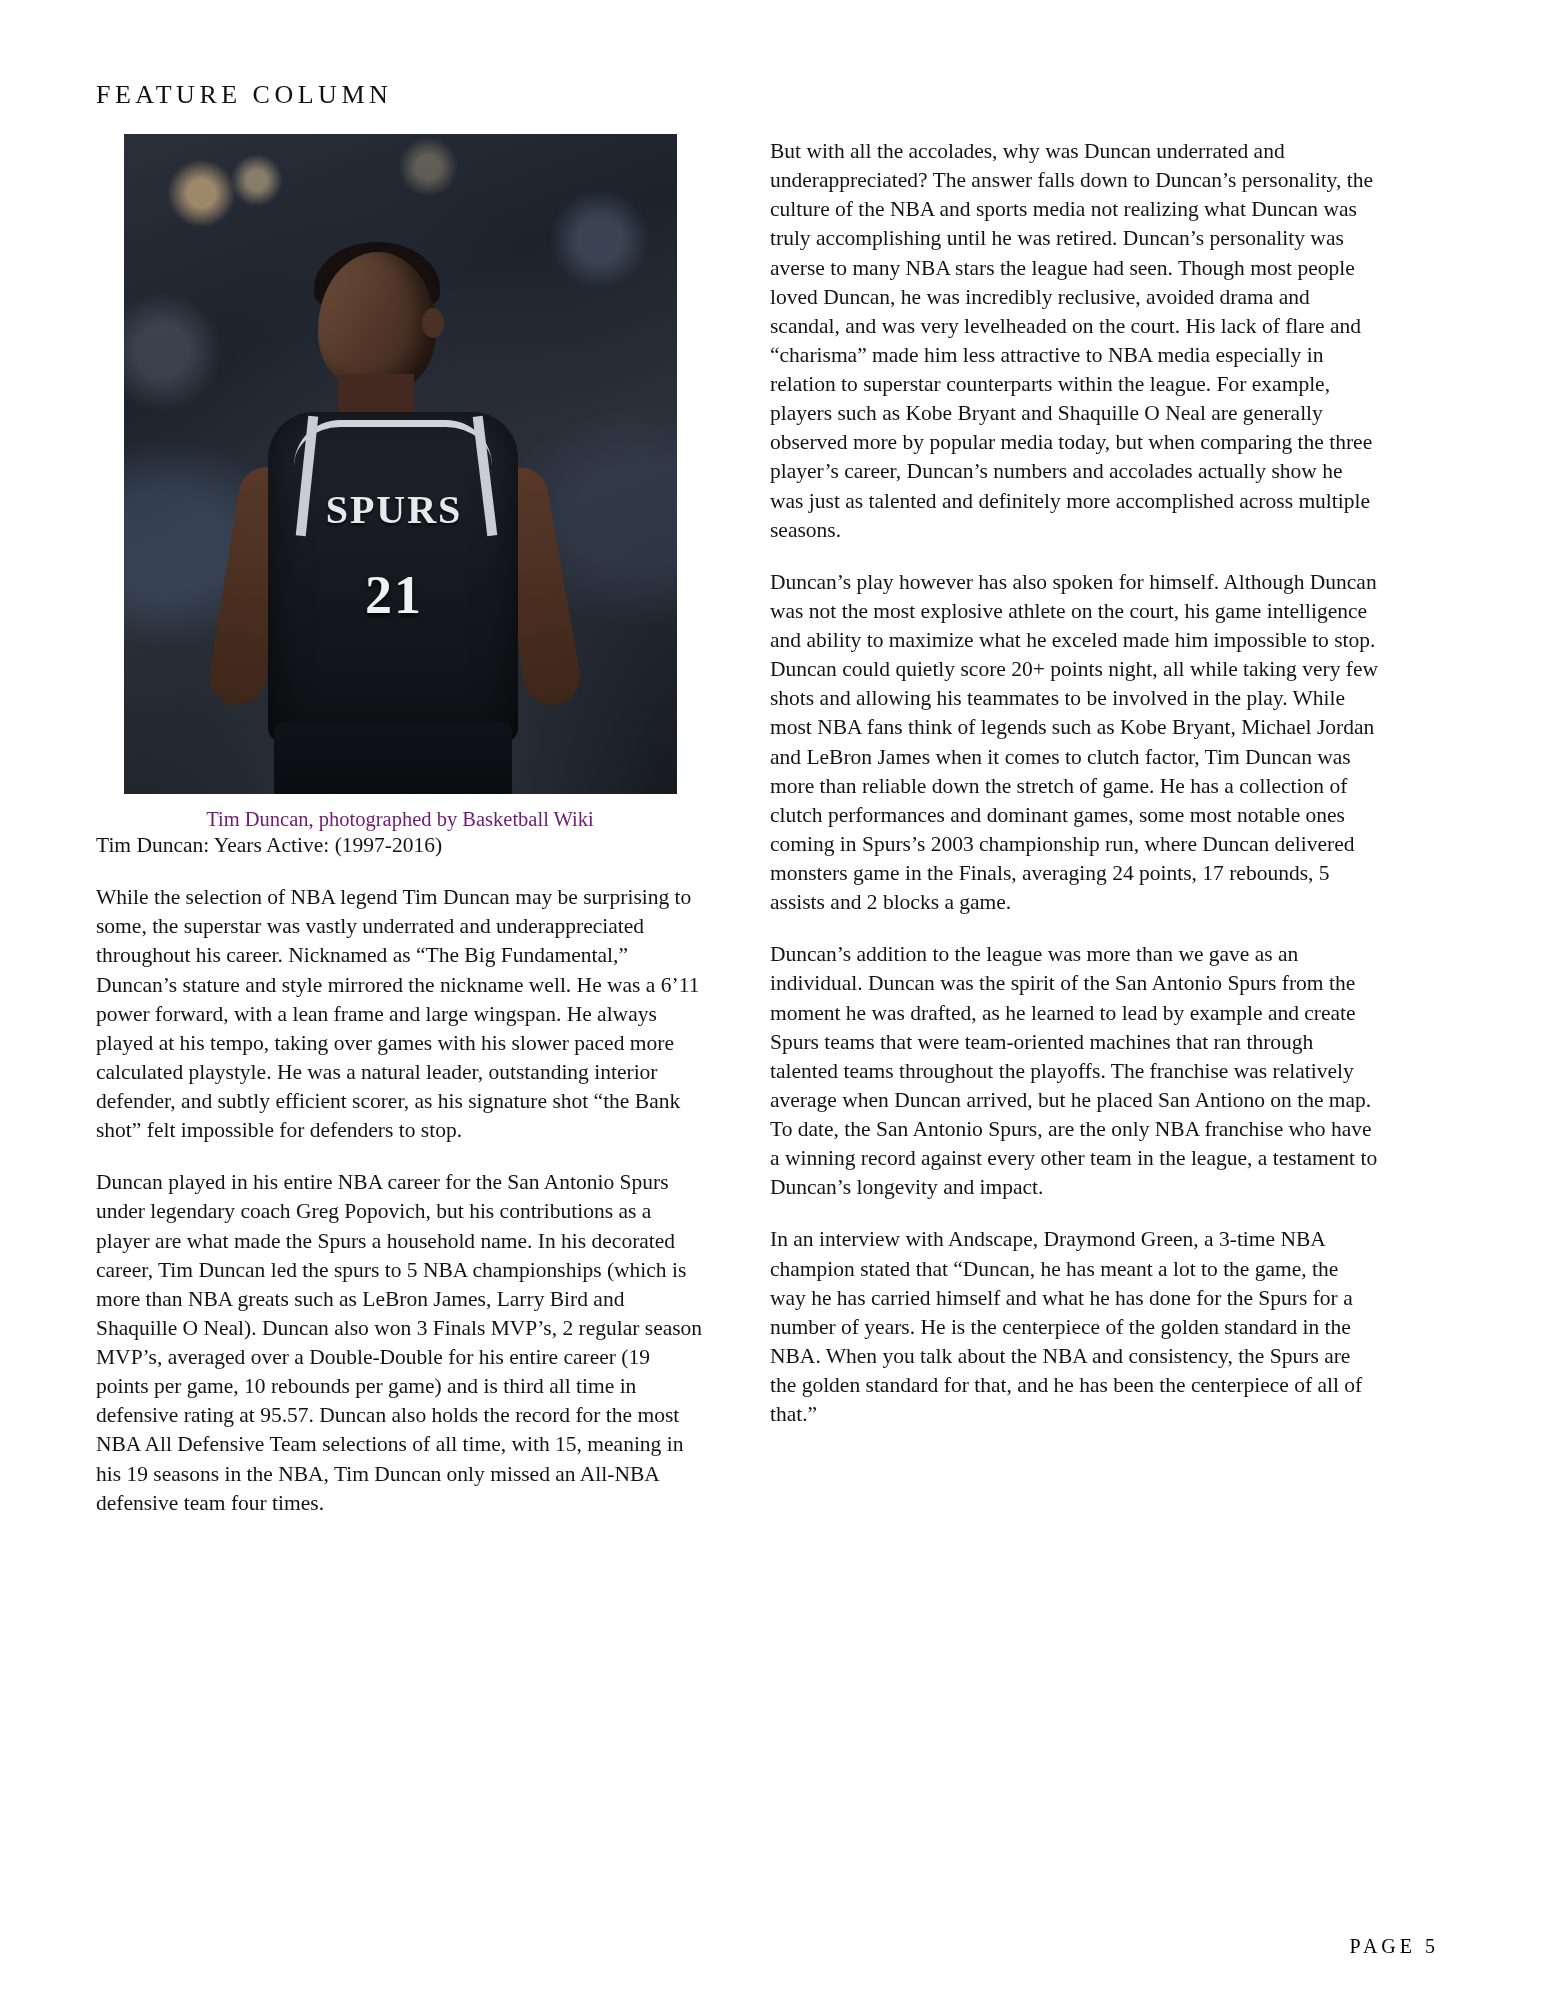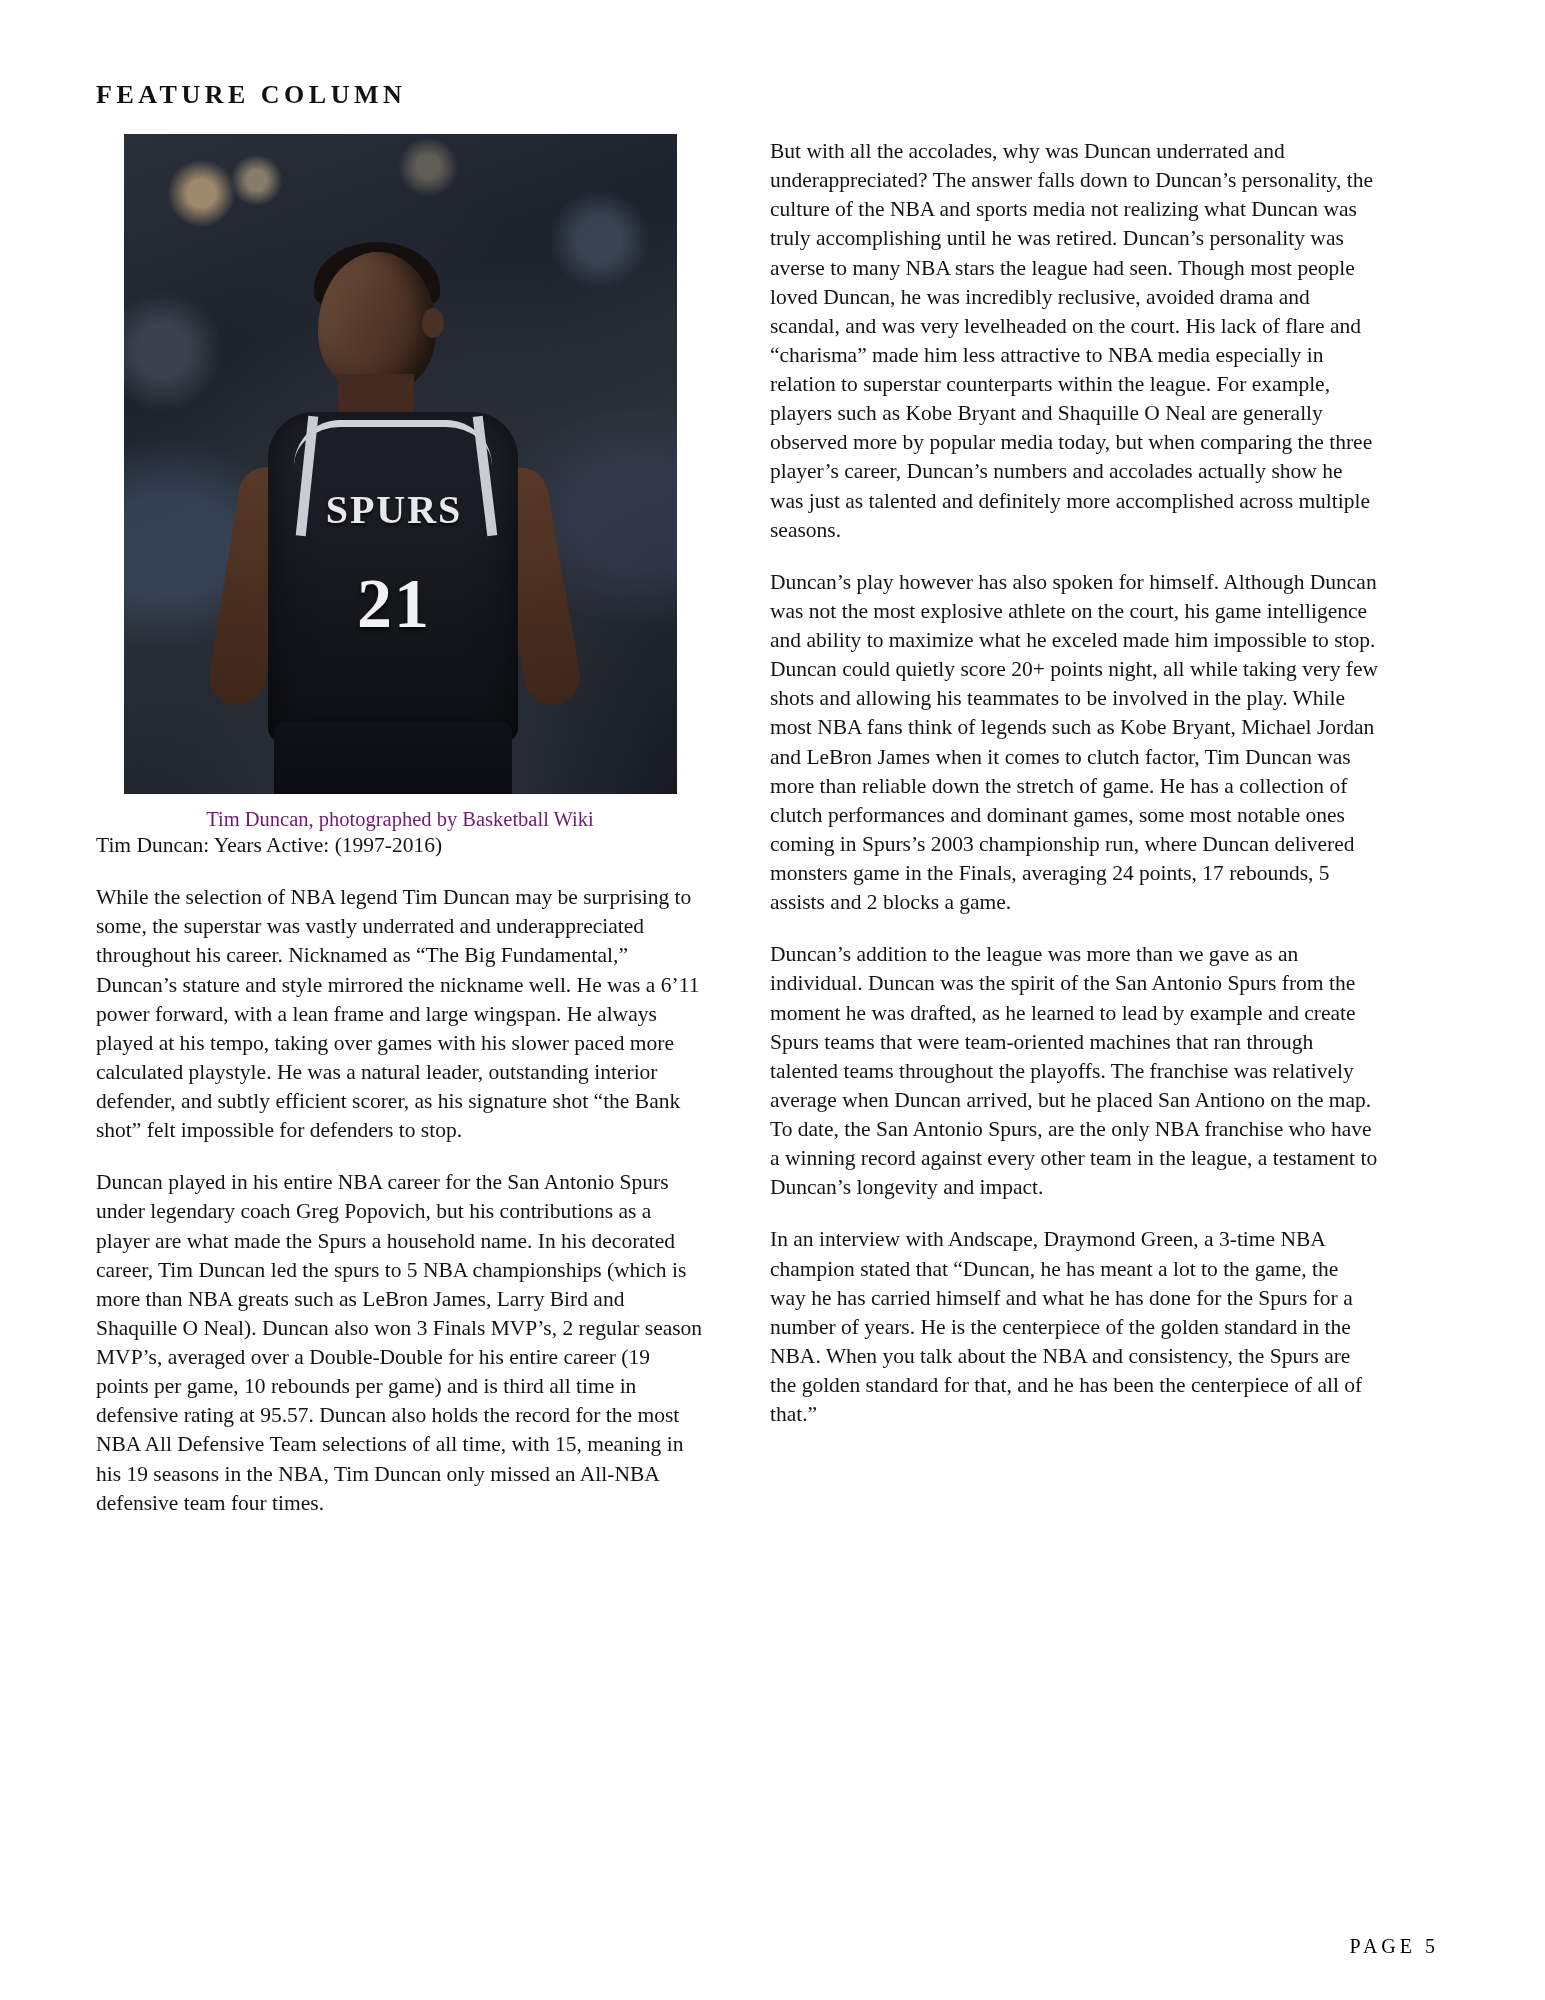--- a/index.html
+++ b/index.html
@@ -28,21 +28,21 @@
     font-family: "Liberation Serif", serif;
     font-size: 21px;
     letter-spacing: 4px;
     color: #3a3a3a;
     margin-top: 6px;
     margin-right: 10px;
   }
   .feature-title {
     font-size: 26px;
     letter-spacing: 4.5px;
-    font-weight: bold;
+    font-weight: normal;
     color: #111;
     margin-top: 40px;
     margin-bottom: 0;
     font-family: "Liberation Serif", serif;
   }
   .columns {
     display: flex;
     gap: 66px;
     margin-top: 24px;
     align-items: flex-start;
@@ -163,21 +163,21 @@
     text-shadow: 0 2px 3px rgba(0,0,0,0.8);
   }
   .jersey-num {
     position: absolute;
     left: 104px; top: 330px;
     width: 200px;
     text-align: center;
     color: #f0f1f2;
     font-family: "Liberation Serif", serif;
     font-weight: bold;
-    font-size: 70px;
+    font-size: 54px;
     letter-spacing: 2px;
     text-shadow: 0 3px 4px rgba(0,0,0,0.8);
   }
   .shorts {
     position: absolute;
     left: 84px; top: 488px;
     width: 238px; height: 90px;
     background: linear-gradient(180deg, #101217 0%, #0a0b0f 100%);
     border-radius: 10px;
   }

